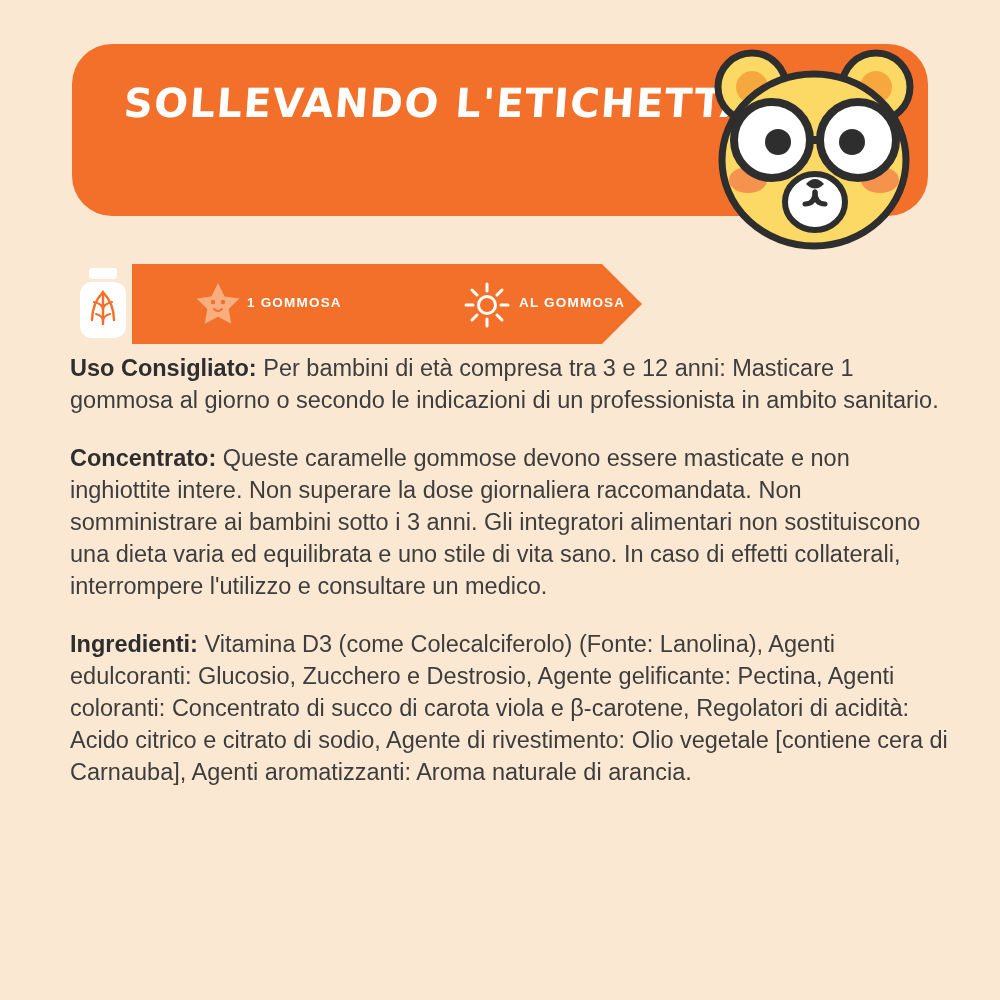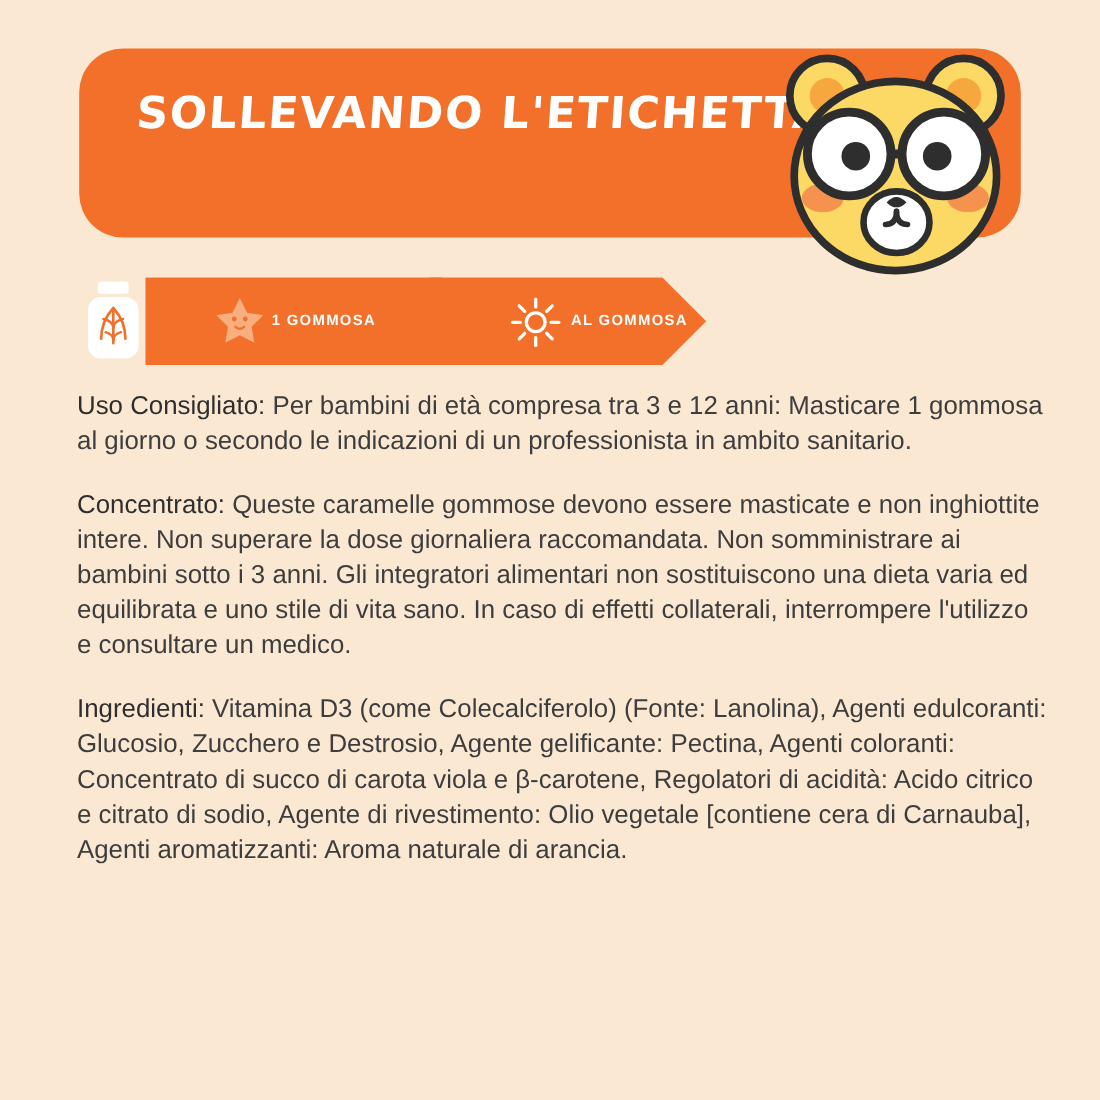--- a/index.html
+++ b/index.html
@@ -61,21 +61,21 @@
     left: 608px;
     top: -12px;
     width: 250px;
     height: 236px;
   }
 
   
   .dose-row {
     position: absolute;
     left: 72px;
-    top: 252px;
+    top: 264px;
     width: 520px;
     height: 80px;
   }
   .arrow-1 {
     position: absolute;
     left: 60px;
     top: 0;
     width: 310px;
     height: 80px;
     background: #F2702A;
@@ -133,21 +133,21 @@
   }
   .para {
     font-size: 23.5px;
     line-height: 32px;
     color: #3D3D3D;
     margin: 0 0 26px 0;
     font-family: "Liberation Sans", sans-serif;
   }
   .para.ingredients { margin-bottom: 0; margin-top: 24px; }
   .para b {
-    font-weight: normal;
+    font-weight: bold;
     color: #2E2E2E;
   }
 </style>
 </head>
 <body>
 
 <div class="header-wrap">
   <div class="header-banner"></div>
 
   <div class="header-title">SOLLEVANDO L'ETICHETTA</div>

